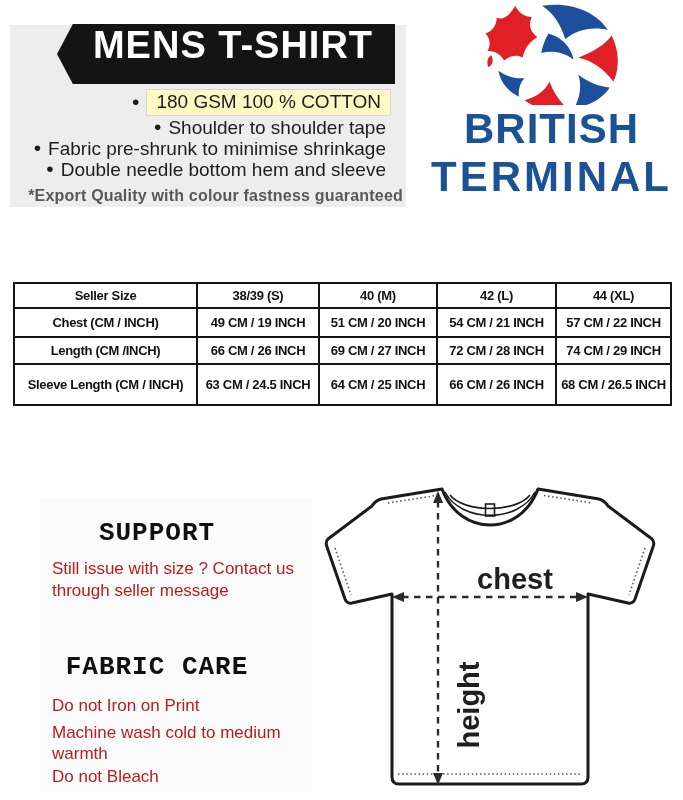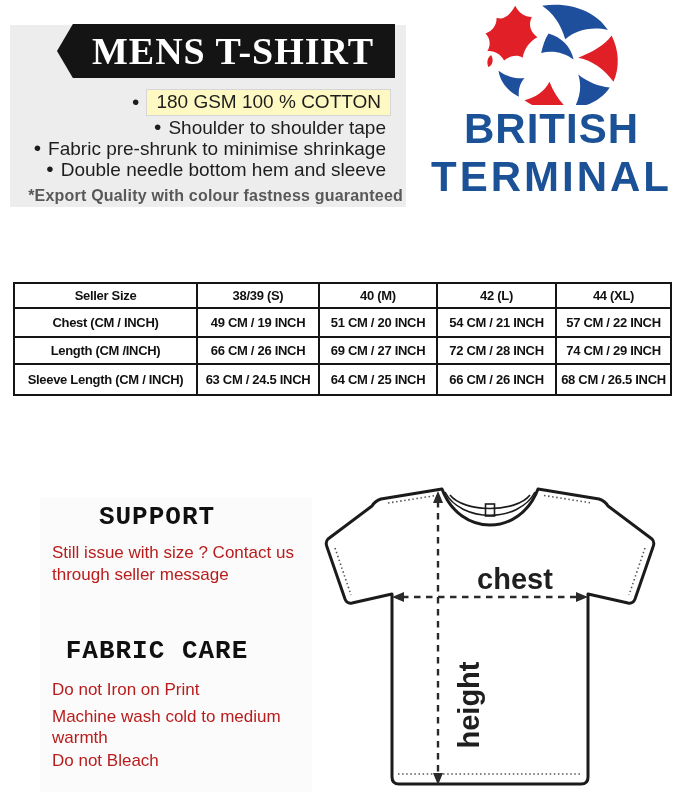--- a/index.html
+++ b/index.html
@@ -8,23 +8,23 @@
     --brand-text:#1B5196;
     --banner-bg:#141414;
   }
   *{box-sizing:border-box;margin:0;padding:0}
   html,body{width:683px;height:800px;background:#fff;overflow:hidden;
     font-family:"Liberation Sans",sans-serif;}
   .page{position:relative;width:683px;height:800px;background:#fff;}
 
   
   .top-panel{position:absolute;left:10px;top:25px;width:396px;height:182px;background:#ededed;}
-  .banner{position:absolute;left:47px;top:-1px;width:338px;height:54px;background:var(--banner-bg);
+  .banner{position:absolute;left:47px;top:-1px;width:338px;height:60px;background:var(--banner-bg);
     clip-path:polygon(0 50%,4.7% 0,100% 0,100% 100%,4.7% 100%);
-    display:flex;align-items:center;justify-content:center;font-family:Liberation Serif, serif;}
+    display:flex;align-items:flex-start;justify-content:center;}
   .banner span{color:#fff;font-size:38px;font-weight:800;letter-spacing:1px;padding-left:14px;white-space:nowrap;}
   .features{position:absolute;right:20px;top:64px;display:flex;flex-direction:column;align-items:flex-end;}
   .feat{display:flex;align-items:center;gap:7px;font-size:19px;color:#1d1d1d;height:21px;white-space:nowrap;}
   .feat .dot{font-size:21px;line-height:1;position:relative;top:-1px;}
   .boxed-row{height:27px;margin-bottom:1px;margin-right:-5px;}
   .boxed{background:#fef9c3;border:1px solid #d6d6d6;padding:1px 9px 2px;}
   .export-note{margin-top:7px;margin-right:-17px;font-weight:bold;font-size:16px;
     letter-spacing:.2px;color:#585858;white-space:nowrap;}
 
   
@@ -38,26 +38,26 @@
   .brand-line.l2{top:154px;letter-spacing:3px;}
 
   
   table.size-chart{position:absolute;left:13px;top:282px;width:657px;border-collapse:collapse;
     border:2px solid #151515;table-layout:fixed;}
   table.size-chart td,table.size-chart th{border:2px solid #151515;height:25px;
     text-align:center;vertical-align:middle;font-size:13px;font-weight:bold;
     letter-spacing:-0.3px;color:#111;padding:1px 2px;white-space:nowrap;}
   table.size-chart tr.r3 td,table.size-chart tr.r3 th{height:29px;}
   table.size-chart tr.r4 td,table.size-chart tr.r4 th{height:27px;}
-  table.size-chart tr.r5 td,table.size-chart tr.r5 th{height:31px;}
+  table.size-chart tr.r5 td,table.size-chart tr.r5 th{height:41px;}
 
   
   .info-panel{position:absolute;left:40px;top:498px;width:272px;height:294px;background:#fbfbfb;}
   .info-panel h2{font-family:"Liberation Mono",monospace;font-weight:bold;font-size:26px;
-    letter-spacing:1px;color:#101010;text-align:center;width:234px;margin:4px 0 0 0;white-space:nowrap;}
+    letter-spacing:1px;color:#101010;text-align:center;width:234px;margin:20px 0 0 0;white-space:nowrap;}
   .info-panel h2.fc{margin-top:50px;}
   .info-panel p{font-size:17px;line-height:22px;color:#b91c1c;margin:10px 0 0 12px;width:248px;}
   .info-panel p.care1{margin-top:13px;line-height:21px;}
   .info-panel p.care2{margin-top:6px;line-height:21px;}
   .info-panel p.care3{margin-top:2px;line-height:21px;}
 
   
   .tshirt{position:absolute;left:318px;top:477px;width:345px;height:322px;}
   .shirt-line{fill:#fff;stroke:#1b1b1b;stroke-width:3;stroke-linejoin:round;}
   .thin-line{fill:none;stroke:#1b1b1b;stroke-width:1.6;}

